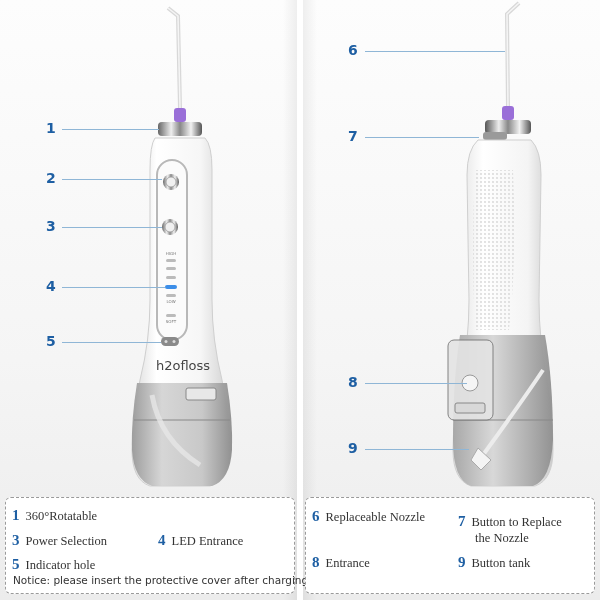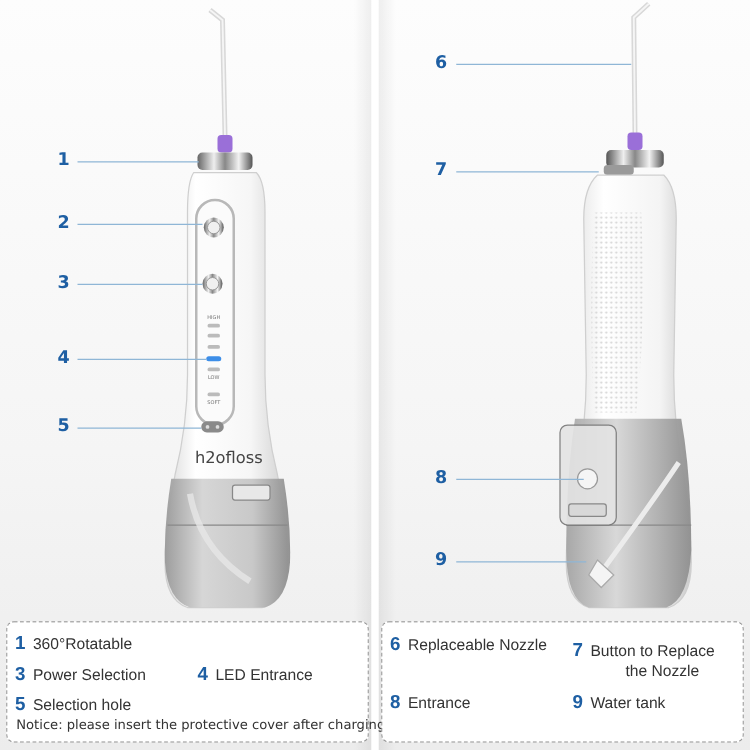--- a/index.html
+++ b/index.html
@@ -32,22 +32,21 @@
   .device { position:absolute; }
 
   .legend-box {
     position:absolute; top:497px; height:95px;
     background:#ffffff; border:1px dashed #9a9a9a; border-radius:6px;
   }
   .legend-box.left { left:5px; width:288px; }
   .legend-box.right { left:305px; width:288px; }
   .legend-item {
     position:absolute; font-size:12.5px; color:#333; line-height:16px;
-    font-family:Liberation Sans, sans-serif;
-    text-align:center;
+    font-family:Liberation Serif, serif;
   }
   .legend-item .n { color:#1e5fa3; font-weight:bold; font-size:15px; margin-right:6px; }
   .legend-item .t { }
   .notice {
     position:absolute; left:7px; top:76px; font-size:10.5px; color:#333;
     white-space:nowrap;
   }
 </style>
 </head>
 <body>
@@ -178,32 +177,32 @@
   <div class="legend-item" style="left:6px;top:9px">
     <span class="n">1</span><span class="t">360°Rotatable</span>
   </div>
   <div class="legend-item" style="left:6px;top:34px">
     <span class="n">3</span><span class="t">Power Selection</span>
   </div>
   <div class="legend-item" style="left:152px;top:34px">
     <span class="n">4</span><span class="t">LED Entrance</span>
   </div>
   <div class="legend-item" style="left:6px;top:58px">
-    <span class="n">5</span><span class="t">Selection hole</span>
+    <span class="n">5</span><span class="t">Indicator hole</span>
   </div>
   <div class="notice">Notice:  please insert the protective cover after charging</div>
 </div>
 
 <div class="legend-box right">
   <div class="legend-item" style="left:6px;top:10px">
     <span class="n">6</span><span class="t">Replaceable Nozzle</span>
   </div>
   <div class="legend-item" style="left:152px;top:15px">
     <span class="n">7</span><span class="t">Button to Replace</span>
-    <div style="margin-left:30px">the Nozzle</div>
+    <div style="margin-left:17px">the Nozzle</div>
   </div>
   <div class="legend-item" style="left:6px;top:56px">
     <span class="n">8</span><span class="t">Entrance</span>
   </div>
   <div class="legend-item" style="left:152px;top:56px">
-    <span class="n">9</span><span class="t">Water tank</span>
+    <span class="n">9</span><span class="t">Button tank</span>
   </div>
 </div>
 
 </body></html>

